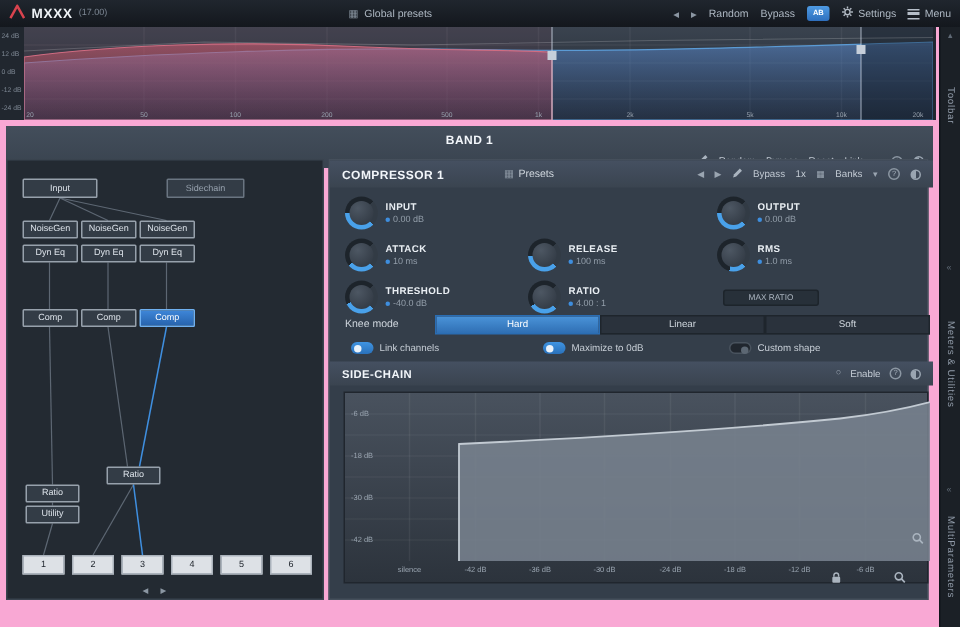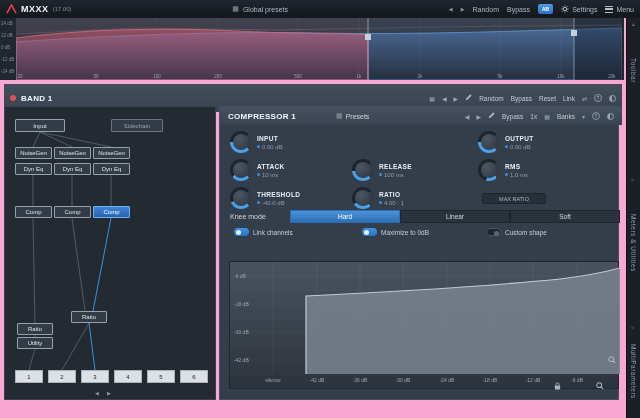--- a/index.html
+++ b/index.html
@@ -38,21 +38,21 @@
   .side{ position:absolute; right:0; top:18px; width:14px; height:400px;
     background:#1b2026; border-left:1px solid #10141a; }
   .vtab{ position:absolute; left:3px; writing-mode:vertical-rl; font-size:6.5px;
     color:#929caa; letter-spacing:.5px; cursor:pointer; white-space:nowrap; }
   .vsep{ position:absolute; left:4px; font-size:6px; color:#5f6975; }
   .vup{ position:absolute; left:4px; top:3px; font-size:5px; color:#5f6975; }
 
   
   .band-hd{ position:absolute; left:4px; top:84px; width:618px; height:28px;
     background:linear-gradient(#434e5b,#39434f); display:flex; align-items:center;
-    padding:0 6px; gap:5px; }
+    padding:0 6px; gap:5px;flex-direction:column; }
   .band-dot{ width:6px; height:6px; border-radius:50%; background:#e05252; }
   .band-title{ font-weight:bold; font-size:8px; color:#f2f6fa; letter-spacing:.3px; }
   .bh-right{ margin-left:auto; display:flex; align-items:center; gap:7px; font-size:6.5px; color:#c3cbd4; }
   .flatbtn{ cursor:pointer; }
   .icoglyph{ font-size:6px; color:#9aa5b1; cursor:pointer; }
   .q-ico{ display:inline-flex; width:8px; height:8px; border:1px solid #8b96a2; border-radius:50%;
     align-items:center; justify-content:center; font-size:5px; color:#aab4bf; cursor:pointer; }
   .half-ico{ display:inline-block; width:7px; height:7px; border:1px solid #9aa5b1; border-radius:50%;
     background:linear-gradient(90deg,#9aa5b1 50%,transparent 50%); cursor:pointer; }
 
@@ -400,20 +400,29 @@
     </div>
     <div class="tg" style="left:142px;top:121px">
       <span class="pill"></span>
       <span>Maximize to 0dB</span>
     </div>
     <div class="tg" style="left:266px;top:121px">
       <span class="pill off"></span>
       <span>Custom shape</span>
     </div>
 
+    <div class="sc-hd">
+      <span class="sc-title">SIDE-CHAIN</span>
+      <div class="sc-right">
+        <span class="icoglyph">○</span>
+        <span class="flatbtn">Enable</span>
+        <span class="q-ico">?</span>
+        <span class="half-ico"></span>
+      </div>
+    </div>
 
     <div class="graph">
       <svg class="gplot" viewBox="0 0 390 112" preserveAspectRatio="none">
         <g stroke="rgba(255,255,255,0.06)">
           <line x1="43" y1="0" x2="43" y2="112"></line>
             <line x1="87" y1="0" x2="87" y2="112"></line>
           <line x1="130" y1="0" x2="130" y2="112"></line>
             <line x1="173" y1="0" x2="173" y2="112"></line>
           <line x1="217" y1="0" x2="217" y2="112"></line>
             <line x1="260" y1="0" x2="260" y2="112"></line>

